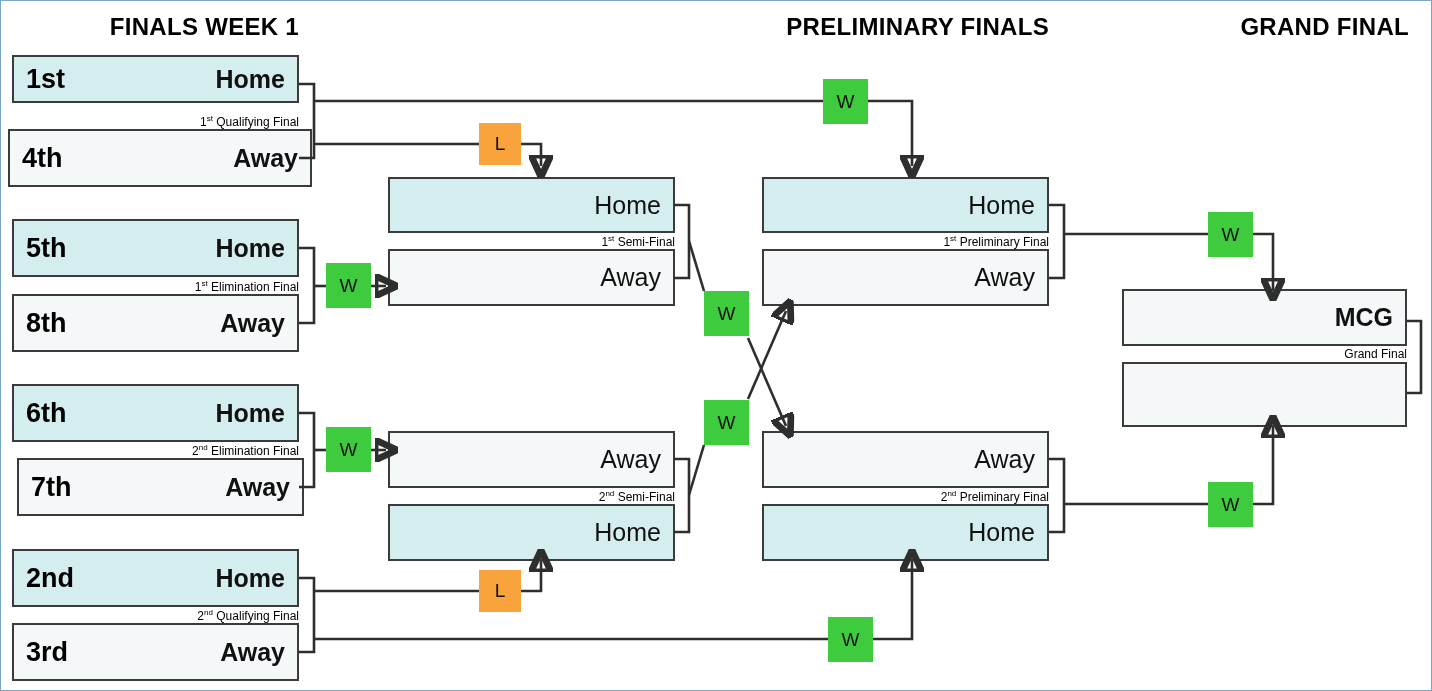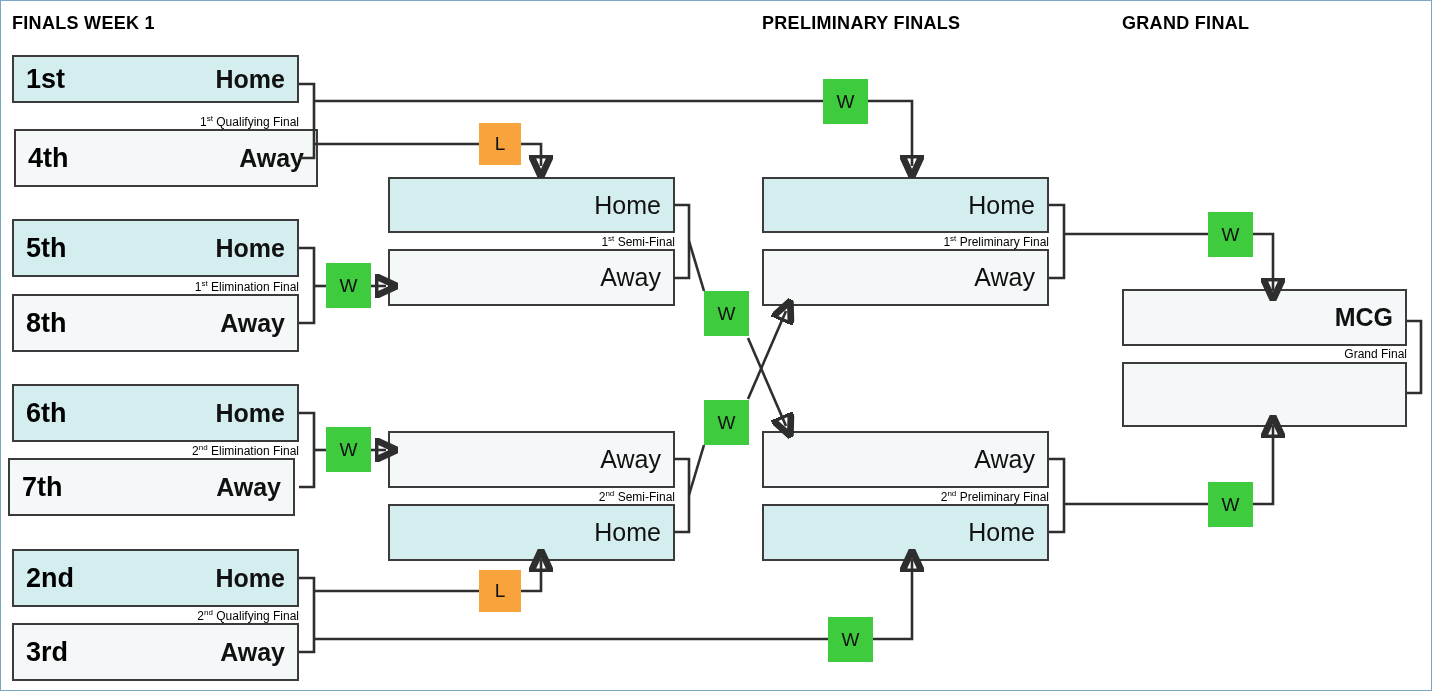--- a/index.html
+++ b/index.html
@@ -8,25 +8,25 @@
     position:relative;
     width:1432px;height:691px;
     background:#ffffff;
     border:1px solid #7aa7c7;
     box-sizing:border-box;
     overflow:hidden;
   }
   .hdr{
     position:absolute;
     font-weight:bold;
-    font-size:18px;
+    font-size:24px;
     color:#000;
     letter-spacing:0.3px;
     white-space:nowrap;
-    text-align:left;
+    text-align:right;
   }
   .box{
     position:absolute;
     box-sizing:border-box;
     border:2px solid #3b3b3b;
     background:#f4f8f8;
     display:flex;
     align-items:center;
     justify-content:space-between;
     padding:0 12px;
@@ -132,21 +132,21 @@
     <path d="M1406,320 L1420,320 L1420,392 L1406,392"></path>
   </svg>
 
   <div class="box blue" style="left:11px;top:54px;width:287px;height:48px;">
     <span class="seed">1st</span>
     <span class="side bold">Home</span>
   </div>
   <div class="mlabel" style="left:11px;top:114px;width:287px;">
     <span>1</span><sup>st</sup><span> Qualifying Final</span>
   </div>
-  <div class="box" style="left:13px;top:128px;width:304px;height:58px;">
+  <div class="box" style="left:7px;top:128px;width:304px;height:58px;">
     <span class="seed">4th</span>
     <span class="side bold">Away</span>
   </div>
 
   <div class="box blue" style="left:11px;top:218px;width:287px;height:58px;">
     <span class="seed">5th</span>
     <span class="side bold">Home</span>
   </div>
   <div class="mlabel" style="left:11px;top:279px;width:287px;">
     <span>1</span><sup>st</sup><span> Elimination  Final</span>
@@ -156,21 +156,21 @@
     <span class="side bold">Away</span>
   </div>
 
   <div class="box blue" style="left:11px;top:383px;width:287px;height:58px;">
     <span class="seed">6th</span>
     <span class="side bold">Home</span>
   </div>
   <div class="mlabel" style="left:11px;top:443px;width:287px;">
     <span>2</span><sup>nd</sup><span>  Elimination Final</span>
   </div>
-  <div class="box" style="left:7px;top:457px;width:287px;height:58px;gap:35px;">
+  <div class="box" style="left:16px;top:457px;width:287px;height:58px;gap:35px;">
     <span class="seed">7th</span>
     <span class="side bold">Away</span>
   </div>
 
   <div class="box blue" style="left:11px;top:548px;width:287px;height:58px;">
     <span class="seed">2nd</span>
     <span class="side bold">Home</span>
   </div>
   <div class="mlabel" style="left:11px;top:608px;width:287px;">
     <span>2</span><sup>nd</sup><span>  Qualifying Final</span>

